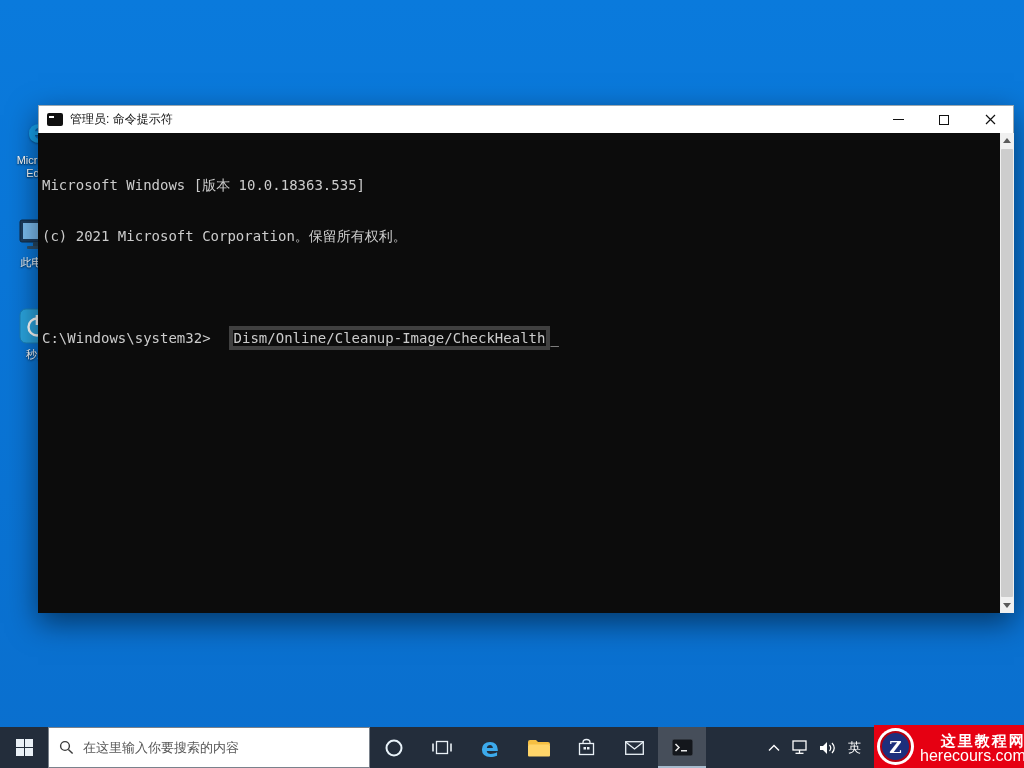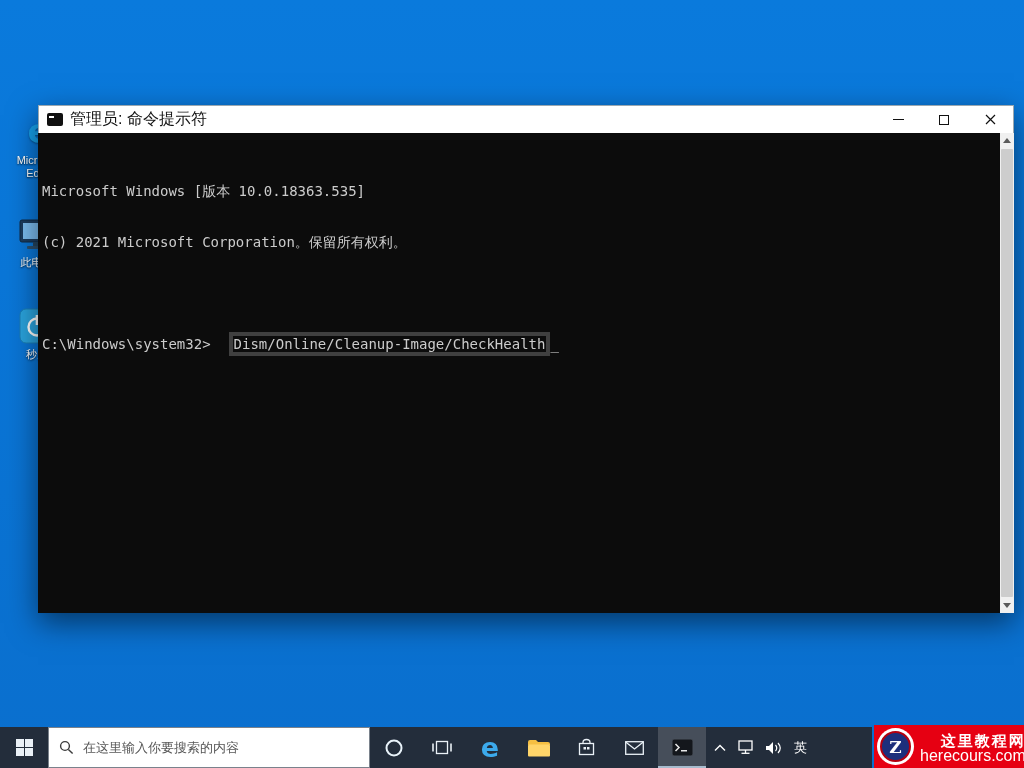--- a/index.html
+++ b/index.html
@@ -9,34 +9,34 @@
   
   .desktop-icon{position:absolute;width:62px;display:flex;flex-direction:column;align-items:center;gap:4px;z-index:1;cursor:pointer;}
   .di-label{color:#fff;font-size:11px;text-align:center;line-height:13px;text-shadow:0 1px 2px rgba(0,0,0,.85);}
   .edge-glyph{font-family:"DejaVu Sans",sans-serif;font-weight:bold;font-size:34px;line-height:38px;color:#16a0ea;text-shadow:0 1px 2px rgba(0,0,0,.35);}
 
   
   .cmd-window{position:absolute;left:38px;top:105px;width:976px;height:508px;z-index:2;box-shadow:0 10px 28px rgba(0,0,0,.5);}
   .titlebar{height:28px;background:#ffffff;display:flex;align-items:center;padding-left:8px;border:1px solid #9aa7b0;border-bottom:0;}
   .tb-appicon{width:16px;height:13px;background:#101010;border-radius:2px;position:relative;flex:none;}
   .tb-appicon::after{content:"";position:absolute;left:2px;top:3px;width:5px;height:2px;background:#fff;}
-  .tb-title{font-size:16px;color:#111;margin-left:7px;white-space:nowrap;}
+  .tb-title{font-size:12px;color:#111;margin-left:7px;white-space:nowrap;}
   .win-controls{margin-left:auto;display:flex;height:100%;}
   .win-btn{width:46px;height:100%;display:flex;align-items:center;justify-content:center;background:#fff;border:0;padding:0;cursor:pointer;}
   .glyph-min{width:11px;height:1px;background:#111;display:block;}
   .glyph-max{width:10px;height:10px;border:1px solid #111;display:block;}
   .console{position:relative;width:100%;height:480px;background:#0c0c0c;cursor:text;}
-  .console-text{padding:16px 20px 0 4px;font-family:"DejaVu Sans Mono",monospace;font-size:14px;line-height:17px;color:#cccccc;white-space:pre-wrap;}
+  .console-text{padding:10px 20px 0 4px;font-family:"DejaVu Sans Mono",monospace;font-size:14px;line-height:17px;color:#cccccc;white-space:pre-wrap;}
   .cmd-box{border:4px solid #404040;padding:0 1px;margin-left:18px;}
   .scrollbar{position:absolute;top:0;right:0;width:14px;height:100%;background:#f0f0f0;display:flex;flex-direction:column;cursor:pointer;}
   .sb-arrow{height:15px;display:flex;align-items:center;justify-content:center;flex:none;}
   .sb-thumb{flex:1;margin:1px 1px;background:#cdcdcd;border-radius:1px;}
 
   
-  .taskbar{position:absolute;left:0;bottom:0;width:872px;height:41px;background:#232d3b;z-index:3;display:flex;align-items:stretch;}
+  .taskbar{position:absolute;left:0;bottom:0;width:1024px;height:41px;background:#232d3b;z-index:3;display:flex;align-items:stretch;}
   .tb-btn{width:48px;display:flex;align-items:center;justify-content:center;cursor:pointer;flex:none;}
   .search-box{width:322px;background:#ffffff;display:flex;align-items:center;padding:0 10px;gap:9px;flex:none;cursor:text;border:1px solid #7a828c;}
   .search-input{border:0;outline:0;flex:1;font-size:13px;font-family:"Liberation Sans",sans-serif;color:#333;background:transparent;}
   .search-input::placeholder{color:#575757;}
   .edge-e{color:#3caaec;font-size:27px;font-weight:bold;font-family:"DejaVu Sans",sans-serif;line-height:1;}
   .cmd-active{background:rgba(255,255,255,.16);box-shadow:inset 0 -2px 0 rgba(200,225,245,.75);}
   .tray{margin-left:auto;display:flex;align-items:center;padding-right:156px;}
   .tray-btn{width:27px;height:41px;display:flex;align-items:center;justify-content:center;cursor:pointer;}
   .lang{color:#fff;font-size:13px;}
 

